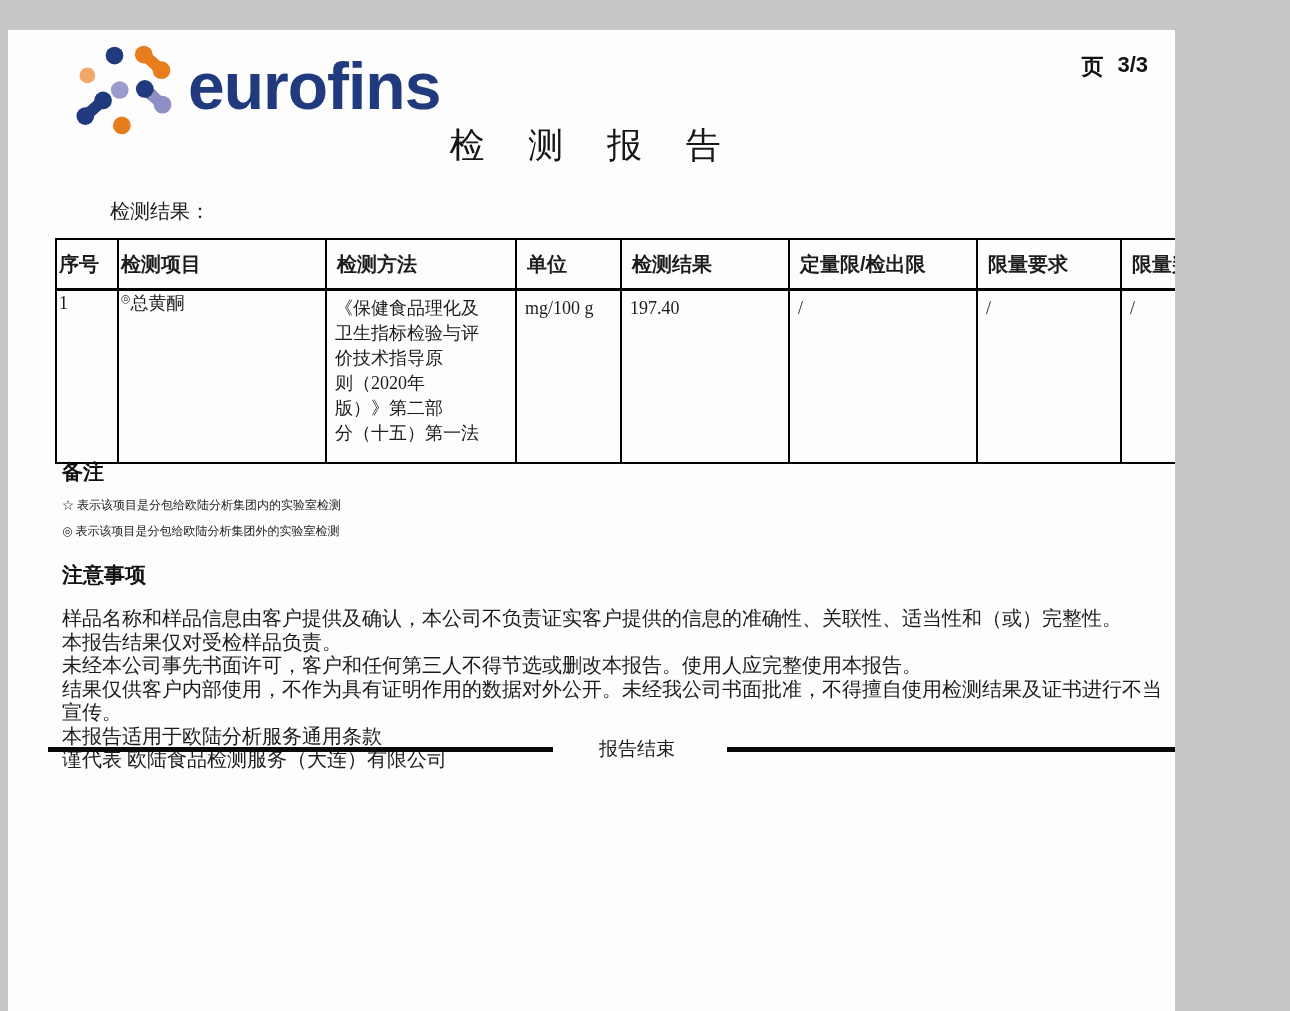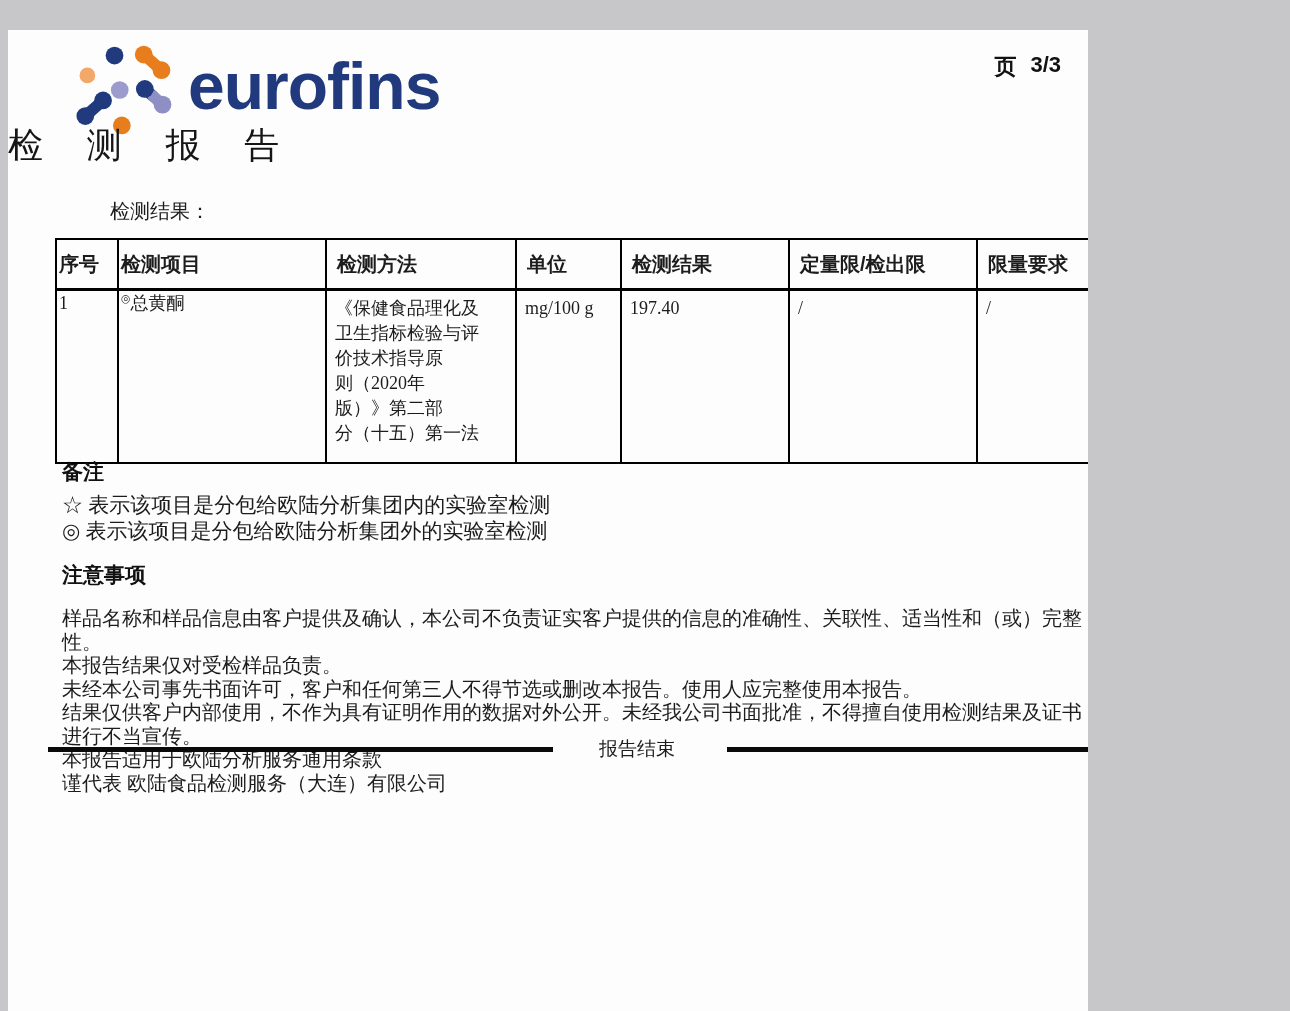--- a/index.html
+++ b/index.html
@@ -5,21 +5,21 @@
   html,body{margin:0;padding:0;}
   body{
     width:1290px;height:1011px;
     background:#c7c7c9;
     font-family:"Liberation Serif","DejaVu Serif",serif;
     color:#1c1c1c;
     position:relative;
     overflow:hidden;
   }
   .page{
-    position:absolute;left:8px;top:30px;width:1080px;height:981px;
+    position:absolute;left:8px;top:30px;width:1167px;height:981px;
     background:#fdfdfd;
     overflow:hidden;
   }
   
   .logo{position:absolute;left:62px;top:12px;display:flex;align-items:center;}
   .logo svg{width:112px;height:96px;}
   .wordmark{
     font-family:"Liberation Sans","DejaVu Sans",sans-serif;
     font-weight:bold;font-size:66px;letter-spacing:-1px;
     color:#203a7d;margin-left:6px;margin-top:-8px;
@@ -37,21 +37,21 @@
   .report-no .lbl{
     font-family:"Liberation Sans","DejaVu Sans",sans-serif;
     font-weight:bold;font-size:22px;
   }
   .report-no .val{
     font-family:"Liberation Sans","DejaVu Sans",sans-serif;
     font-size:21px;letter-spacing:.5px;
   }
   .doc-title{
     position:absolute;top:92px;left:0;width:100%;
-    text-align:left;font-size:35px;letter-spacing:13px;word-spacing:9px;
+    text-align:center;font-size:35px;letter-spacing:13px;word-spacing:9px;
     color:#161616;
   }
   .results-label{position:absolute;left:102px;top:168px;font-size:20px;}
   
   table.results{
     position:absolute;left:47px;top:208px;width:1209px;
     border-collapse:collapse;table-layout:fixed;
   }
   table.results th,table.results td{
     border:2px solid #000;
@@ -70,21 +70,21 @@
     padding:5px 6px 16px 8px;line-height:25px;
   }
   td.method{white-space:pre-line;}
   .sup-mark{font-size:11px;vertical-align:super;line-height:0;}
   
   .sec-head{
     position:absolute;left:54px;
     font-family:"Liberation Sans","DejaVu Sans",sans-serif;
     font-weight:bold;font-size:21px;color:#111;
   }
-  .remark-lines{position:absolute;left:54px;top:462px;font-size:21px;line-height:26px;}
+  .remark-lines{position:absolute;left:54px;top:462px;font-size:12px;line-height:26px;}
   .notes-lines{position:absolute;left:54px;top:565px;font-size:20px;line-height:23.5px;margin-top:12px;}
   
   .end-divider{
     position:absolute;left:40px;top:706px;width:1220px;
     display:flex;align-items:center;
   }
   .end-divider .bar{height:5px;background:#0a0a0a;}
   .end-divider .bar.left{width:505px;}
   .end-divider .bar.right{flex:1;}
   .end-divider .end-text{font-size:19px;padding:0 52px 0 46px;white-space:nowrap;}

